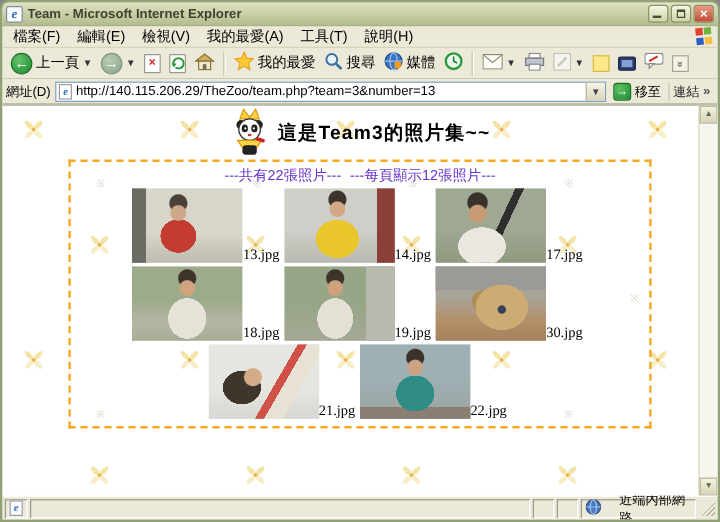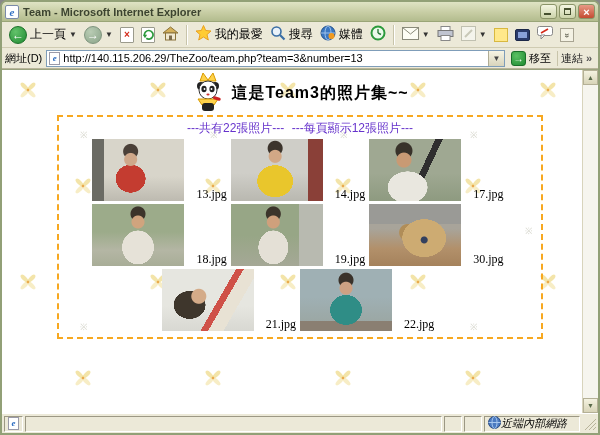--- a/index.html
+++ b/index.html
@@ -74,21 +74,21 @@
   .pattern .rmark{position:absolute;color:#d6d6cc;font-size:9px;}
   .pagewrap{position:relative;z-index:1;text-align:center;}
   .header{display:flex;justify-content:center;align-items:center;height:44px;margin-top:1px;}
   .page-title{font-size:16px;font-weight:bold;margin-left:6px;letter-spacing:1px;}
   .photobox{width:486px;margin:0 auto;border:2px dashed #f7a820;padding:1px 0 4px;}
   .counts{color:#6633cc;font-size:12px;margin:2px 0 1px;}
   .counts span{margin:17px 2px;}
   .gallery{display:flex;flex-wrap:wrap;justify-content:center;width:480px;margin:0 auto;}
   .cell{display:flex;align-items:flex-end;margin:1px 0 2px;}
   .photo{width:92px;height:62px;}
-  .plabel{font:12px/13px "Liberation Serif",serif;padding:0 4px 0 12px;}
+  .plabel{font:12px/13px "Liberation Serif",serif;padding:0 4px 0 0;}
   
   .p13{background:radial-gradient(circle at 42% 33%,#cfa88a 0 6px,rgba(0,0,0,0) 7px),radial-gradient(circle at 42% 20%,#4a4038 0 7px,rgba(0,0,0,0) 8px),radial-gradient(ellipse 15px 14px at 42% 64%,#c43c30 0 99%,rgba(0,0,0,0) 100%),linear-gradient(90deg,#6b6b64 0 13%,rgba(0,0,0,0) 13%),linear-gradient(180deg,#d8d5ca 0 60%,#bdbab0 100%);}
   .p14{background:radial-gradient(circle at 48% 28%,#d2a886 0 6px,rgba(0,0,0,0) 7px),radial-gradient(circle at 48% 15%,#3c342c 0 7px,rgba(0,0,0,0) 8px),radial-gradient(ellipse 18px 16px at 48% 68%,#e9c62c 0 99%,rgba(0,0,0,0) 100%),linear-gradient(90deg,rgba(0,0,0,0) 84%,#8a4038 84%),linear-gradient(180deg,#cfcec8 0 55%,#b9b8b0 100%);}
   .p15{background:radial-gradient(circle at 50% 30%,#d7ae8c 0 6px,rgba(0,0,0,0) 7px),radial-gradient(circle at 50% 17%,#41362c 0 7px,rgba(0,0,0,0) 8px),radial-gradient(ellipse 15px 17px at 50% 70%,#e7e2d4 0 99%,rgba(0,0,0,0) 100%),linear-gradient(90deg,rgba(0,0,0,0) 72%,#c2c8b8 72%),linear-gradient(180deg,#a9ab9f 0 50%,#999b90 100%);}
   .p16{background:radial-gradient(circle at 52% 32%,#d2a987 0 6px,rgba(0,0,0,0) 7px),radial-gradient(circle at 52% 19%,#362e26 0 7px,rgba(0,0,0,0) 8px),radial-gradient(ellipse 16px 15px at 52% 70%,#3a3a3e 0 99%,rgba(0,0,0,0) 100%),linear-gradient(90deg,#b46a3c 0 11%,rgba(0,0,0,0) 11%),linear-gradient(90deg,rgba(0,0,0,0) 87%,#b0433a 87%),linear-gradient(180deg,#c4b49e 0 45%,#ae9f8c 100%);}
   .p17{background:radial-gradient(circle at 38% 34%,#c89a74 0 7px,rgba(0,0,0,0) 8px),radial-gradient(circle at 38% 19%,#38322a 0 8px,rgba(0,0,0,0) 9px),radial-gradient(ellipse 20px 16px at 42% 78%,#e9e7df 0 99%,rgba(0,0,0,0) 100%),linear-gradient(115deg,rgba(0,0,0,0) 55%,#2e2e2e 55% 61%,rgba(0,0,0,0) 61%),linear-gradient(180deg,#9fa892 0 55%,#8e9a80 100%);}
   .p18{background:radial-gradient(circle at 50% 29%,#d0a47e 0 6px,rgba(0,0,0,0) 7px),radial-gradient(circle at 50% 16%,#3c342a 0 7px,rgba(0,0,0,0) 8px),radial-gradient(ellipse 16px 17px at 50% 70%,#e6e2d8 0 99%,rgba(0,0,0,0) 100%),linear-gradient(180deg,#9cab8a 0 45%,#b4b6a4 75%,#a8ad97 100%);}
   .p19{background:radial-gradient(circle at 46% 29%,#cfa07c 0 6px,rgba(0,0,0,0) 7px),radial-gradient(circle at 46% 16%,#3c342a 0 7px,rgba(0,0,0,0) 8px),radial-gradient(ellipse 15px 17px at 46% 70%,#e4e0d6 0 99%,rgba(0,0,0,0) 100%),linear-gradient(90deg,rgba(0,0,0,0) 74%,#b8bab0 74%),linear-gradient(180deg,#97a686 0 50%,#a5a896 100%);}
   .p20{background:radial-gradient(circle at 60% 58%,#33405e 0 3px,rgba(0,0,0,0) 4px),radial-gradient(ellipse 22px 19px at 60% 55%,#cdab72 0 99%,rgba(0,0,0,0) 100%),radial-gradient(circle at 42% 46%,#b08d58 0 8px,rgba(0,0,0,0) 9px),linear-gradient(180deg,#9a9a96 0 32%,rgba(0,0,0,0) 32%),linear-gradient(180deg,#a8a49a 0 40%,#b2906a 72%,#a5825c 100%);}
   .p21{background:radial-gradient(circle at 40% 44%,#d4ab88 0 7px,rgba(0,0,0,0) 8px),radial-gradient(ellipse 16px 14px at 30% 58%,#3e362c 0 99%,rgba(0,0,0,0) 100%),linear-gradient(120deg,rgba(0,0,0,0) 58%,#cf5148 58% 64%,#e8e2d4 64% 76%,rgba(0,0,0,0) 76%),linear-gradient(180deg,#e6e6e0 0 60%,#d8d8d2 100%);}
@@ -98,21 +98,21 @@
     border-left:1px solid #d8d4bc;z-index:2;display:flex;flex-direction:column;justify-content:space-between;}
   .sbtn{height:15px;background:linear-gradient(180deg,#f4f2e0,#d8d4b8);border:1px solid #b4b096;
     text-align:center;font-size:7px;line-height:13px;color:#5a6a4a;}
   
   .statusbar{height:20px;flex:0 0 20px;display:flex;align-items:center;background:#ece9d8;
     border-top:1px solid #fff;padding:1px 2px;gap:2px;font-size:11px;}
   .pane{border:1px solid;border-color:#9c9884 #fff #fff #9c9884;height:16px;display:flex;
     align-items:center;padding:0 3px;}
   .pane.main{flex:1;}
   .pane.small{width:18px;}
-  .pane.zone{width:96px;gap:0;font-style:italic;}
+  .pane.zone{width:96px;gap:15px;}
   .grip{width:13px;height:13px;margin-left:1px;
     background:linear-gradient(135deg,rgba(0,0,0,0) 55%,#b8b49a 55% 60%,rgba(0,0,0,0) 60% 70%,#b8b49a 70% 75%,rgba(0,0,0,0) 75% 85%,#b8b49a 85% 90%,rgba(0,0,0,0) 90%);}
 </style>
 </head>
 <body>
 
 <div class="screen">
 
   <div class="titlebar">
     <span class="app-icon">e</span>
@@ -121,20 +121,30 @@
         <i class="g-min"></i>
       </span>
     <span class="winbtn">
         <i class="g-max"></i>
       </span>
     <span class="winbtn close">
         <i class="g-x">×</i>
       </span>
   </div>
 
+  <div class="menubar">
+    <span id="menu-items"><span class="menu-item">檔案(F)</span><span class="menu-item">編輯(E)</span><span class="menu-item">檢視(V)</span><span class="menu-item">我的最愛(A)</span><span class="menu-item">工具(T)</span><span class="menu-item">說明(H)</span></span>
+    <span class="spacer"></span>
+    <span class="winlogo">
+      <i style="background:#e3402e"></i>
+        <i style="background:#6cb33f"></i>
+        <i style="background:#2f5fc4"></i>
+        <i style="background:#f5bd42"></i>
+    </span>
+  </div>
 
   <div class="toolbar">
     <span class="tbtn">
       <span class="circ">←</span>
       <span>上一頁</span>
       <span class="dd">▼</span>
     </span>
     <span class="tbtn">
       <span class="circ dis">→</span>
       <span class="dd">▼</span>

